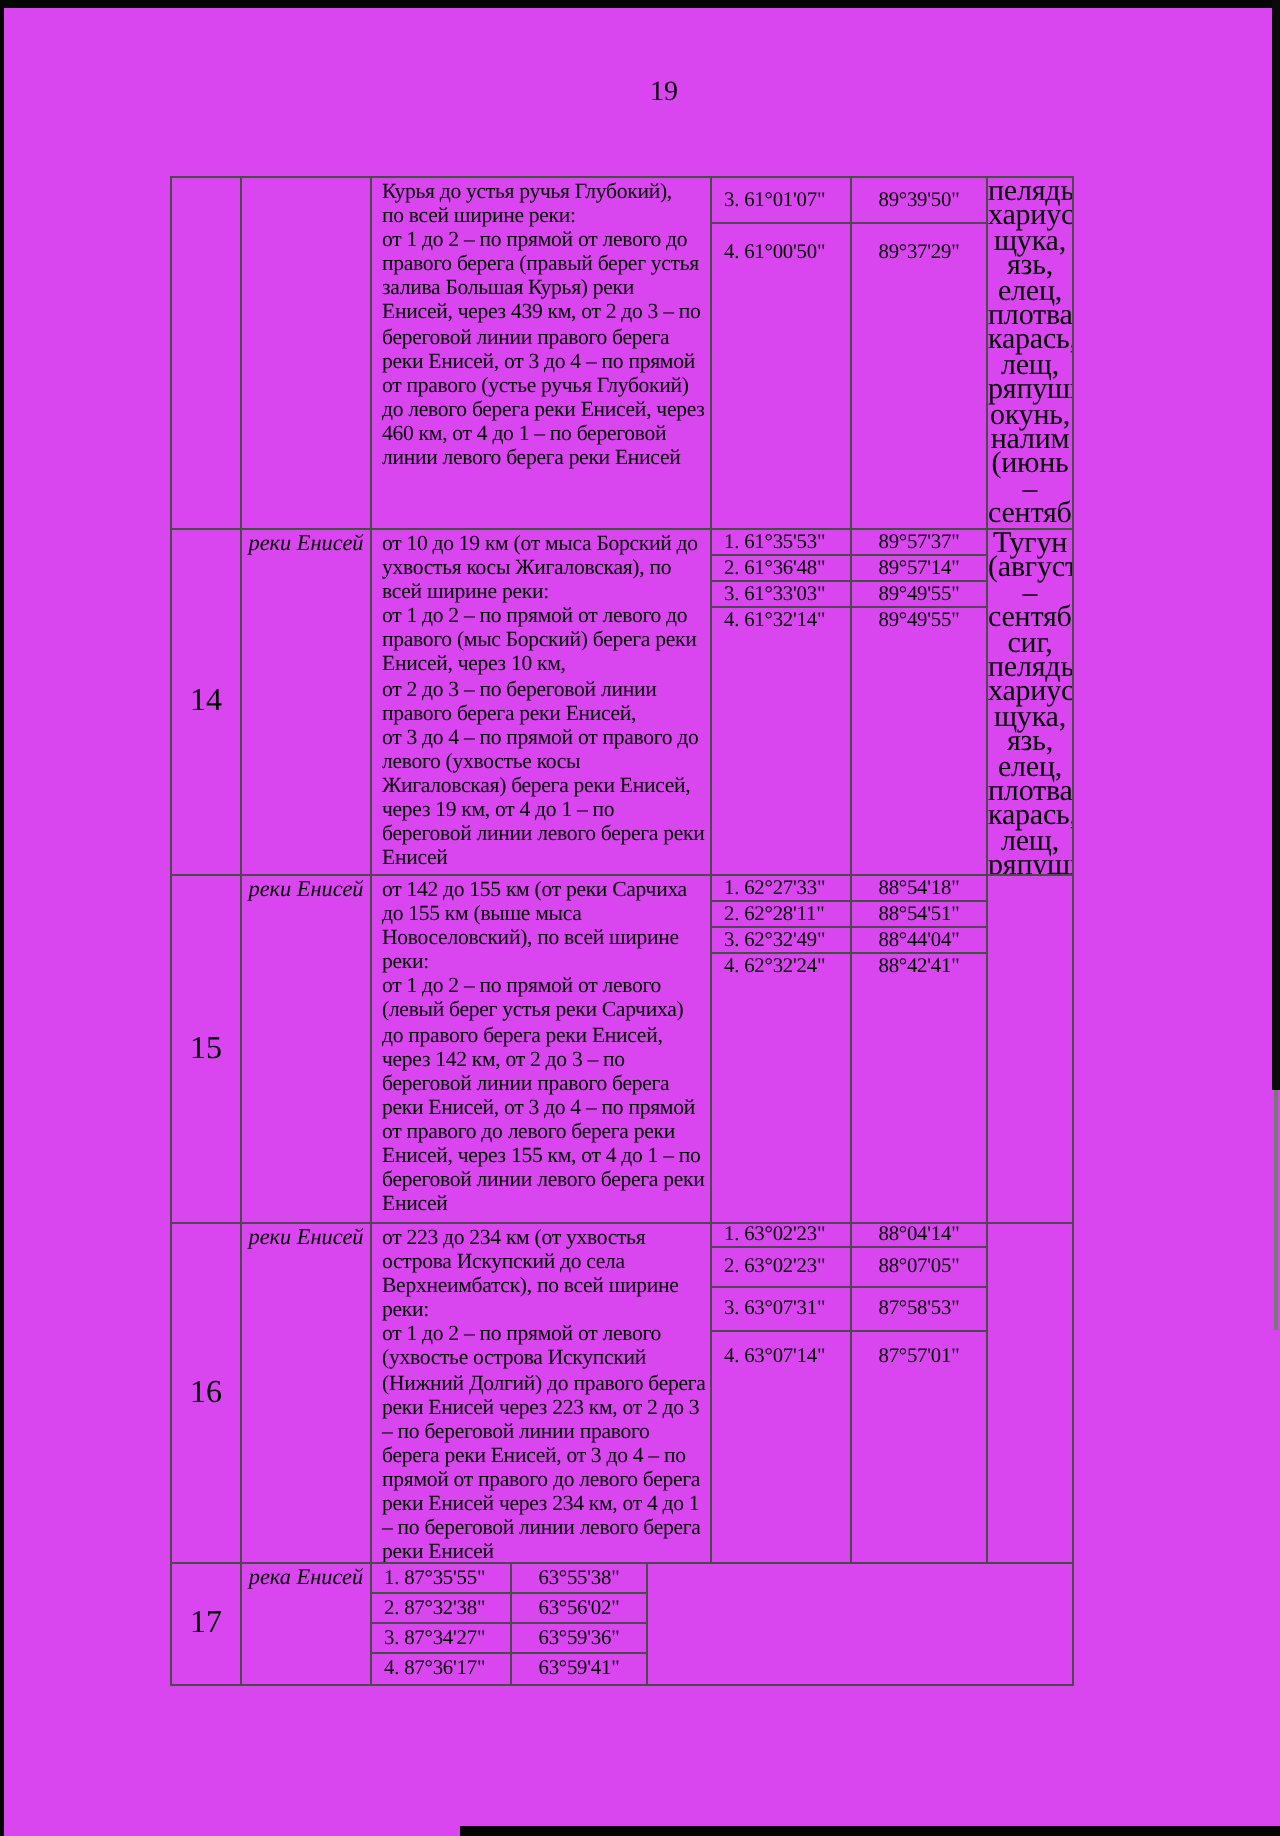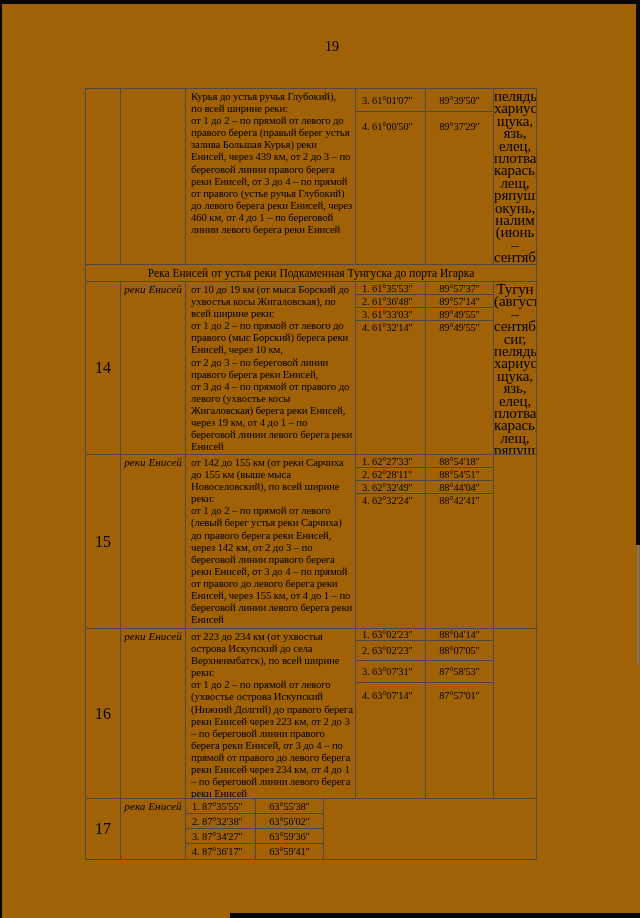--- a/index.html
+++ b/index.html
@@ -1,18 +1,18 @@
 <!DOCTYPE html>
 <html><head>
 <meta charset="utf-8">
 <style>
   html,body { margin:0; padding:0; background:#e8e8e8; }
   * { box-sizing:border-box; }
   .page {
-    position:relative; width:640px; height:918px; background:#a16207;
+    position:relative; width:640px; height:918px; background:#d946ef;
     font-family:"Liberation Serif", serif; color:#000; overflow:hidden;
   }
   .page-number { position:absolute; left:325px; top:39px; font-size:14px; }
 
   
   .bar-top    { position:absolute; left:0; top:0; width:640px; height:4px; background:#050505; }
   .bar-left   { position:absolute; left:0; top:0; width:2px; height:918px; background:#050505; }
   .bar-right  { position:absolute; left:636px; top:0; width:4px; height:545px; background:#0a0a0a; }
   .bar-right2 { position:absolute; left:637px; top:545px; width:2px; height:120px; background:#777; }
   .bar-bottom { position:absolute; left:230px; top:913px; width:410px; height:5px; background:#050505; }
@@ -88,21 +88,20 @@
         </div>
       </div>
       <div class="c-fish">пелядь, хариус,
 щука, язь, елец,
 плотва, карась,
 лещ, ряпушка,
 окунь, налим
 (июнь – сентябрь)</div>
     </div>
 
-    <div class="row r-sec">Река Енисей от устья реки Подкаменная Тунгуска до порта Игарка</div>
 
     <div class="row r14">
       <div class="c-num">14</div>
       <div class="c-name">реки Енисей</div>
       <div class="c-desc">от 10 до 19 км (от мыса Борский до ухвостья косы Жигаловская), по всей ширине реки:
 от 1 до 2 – по прямой от левого до правого (мыс Борский) берега реки Енисей, через 10 км,
 от 2 до 3 – по береговой линии правого берега реки Енисей,
 от 3 до 4 – по прямой от правого до левого (ухвостье косы Жигаловская) берега реки Енисей, через 19 км, от 4 до 1 – по береговой линии левого берега реки Енисей</div>
       <div class="c-coords">
         <div class="sub sh13 bb">

